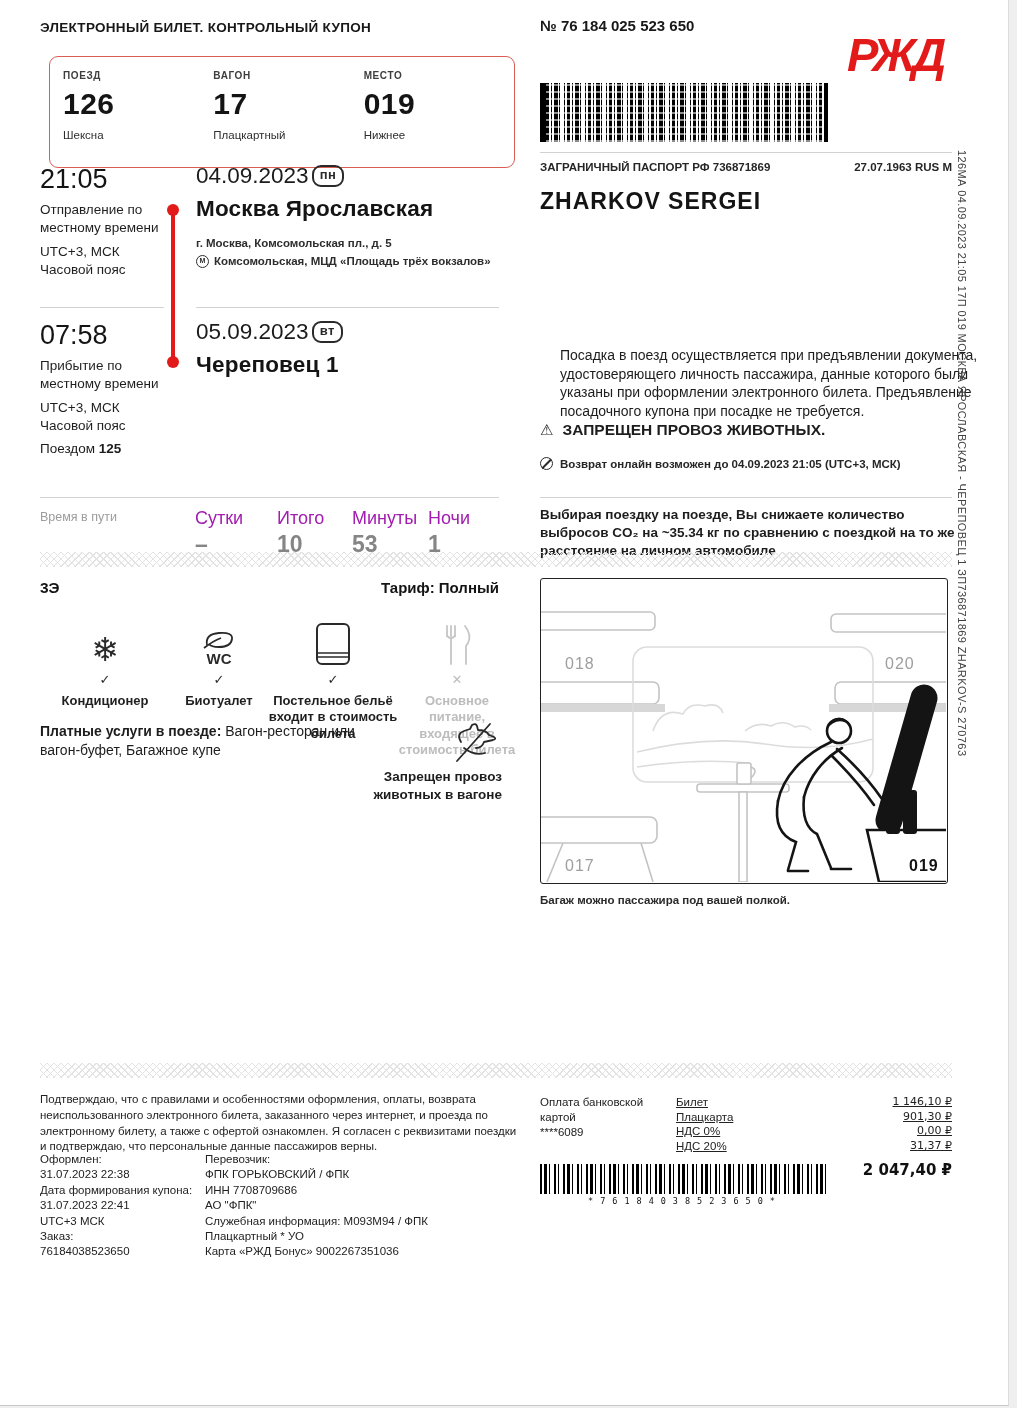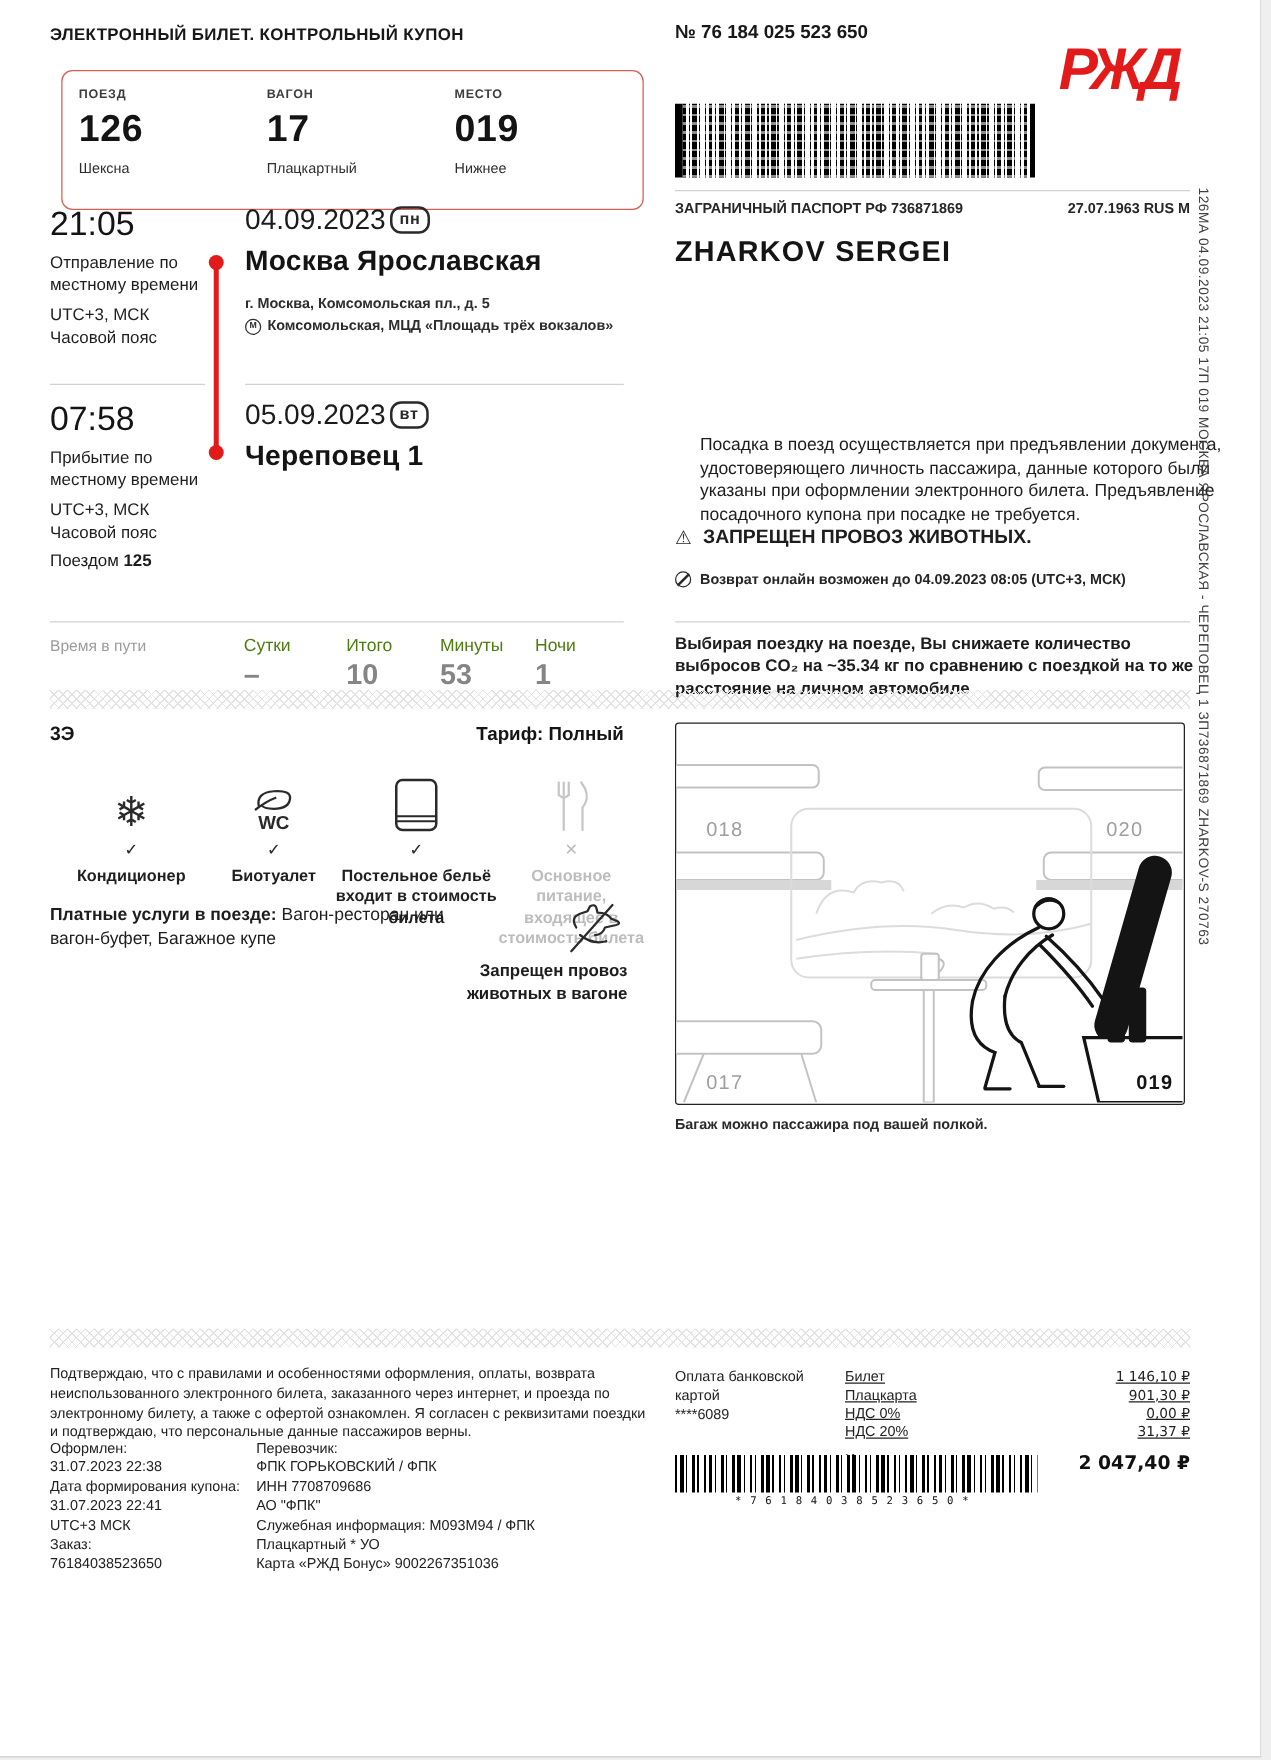--- a/index.html
+++ b/index.html
@@ -67,21 +67,21 @@
   .no-animals{left:540px;top:421px;display:flex;align-items:center;gap:9px;font-size:15.5px;font-weight:700;color:#1d1d1d;}
   .warn-ic{font-family:"DejaVu Sans",sans-serif;font-size:15px;font-weight:400;color:#2a2a2a;}
   .refund{left:540px;top:457px;display:flex;align-items:center;gap:7px;font-size:11.5px;font-weight:700;color:#262626;}
   .slash-ic{position:relative;width:11px;height:11px;border:1.5px solid #2a2a2a;border-radius:50%;flex:0 0 auto;}
   .slash-ic::after{content:"";position:absolute;left:-1px;top:4.5px;width:13px;height:1.5px;background:#2a2a2a;transform:rotate(-45deg);}
   .co2{left:540px;top:506px;width:424px;font-size:13.5px;font-weight:700;line-height:1.32;color:#1d1d1d;}
 
   
   .dur-label{left:40px;top:510px;font-size:12.5px;color:#9c9c9c;}
   .dur-col{top:508px;}
-  .dur-col .dl{font-size:14px;color:#4d7c0f;}
+  .dur-col .dl{font-size:18px;color:#a21caf;}
   .dur-col .dv{font-size:23px;font-weight:700;color:#858585;margin-top:2px;}
   .dur-0{left:195px;} .dur-1{left:277px;} .dur-2{left:352px;} .dur-3{left:428px;}
 
   
   .hatch{left:40px;width:912px;height:15px;
     background:repeating-linear-gradient(45deg,#e3e3e3 0 1px,transparent 1px 5px),
                repeating-linear-gradient(-45deg,#e3e3e3 0 1px,transparent 1px 5px);}
   .hatch1{top:552px;} .hatch2{top:1063px;}
 
   
@@ -222,21 +222,21 @@
   </div>
   <div class="abs pass-name">ZHARKOV SERGEI</div>
 
   <div class="abs boarding">Посадка в поезд осуществляется при предъявлении документа, удостоверяющего личность пассажира, данные которого были указаны при оформлении электронного билета. Предъявление посадочного купона при посадке не требуется.</div>
   <div class="abs no-animals">
     <span class="warn-ic">⚠</span>
     <span>ЗАПРЕЩЕН ПРОВОЗ ЖИВОТНЫХ.</span>
   </div>
   <div class="abs refund">
     <span class="slash-ic"></span>
-    <span>Возврат онлайн возможен до 04.09.2023 08:05 (UTC+3, МСК)</span>
+    <span>Возврат онлайн возможен до 04.09.2023 21:05 (UTC+3, МСК)</span>
   </div>
   <div class="abs rule r-right-mid"></div>
   <div class="abs co2">Выбирая поездку на поезде, Вы снижаете количество выбросов CO₂ на ~35.34 кг по сравнению с поездкой на то же расстояние на личном автомобиле</div>
 
   <div class="abs rule r-left-dur"></div>
   <div class="abs dur-label">Время в пути</div>
   <div class="abs dur-col dur-0">
     <div class="dl">Сутки</div>
     <div class="dv">–</div>
   </div>

